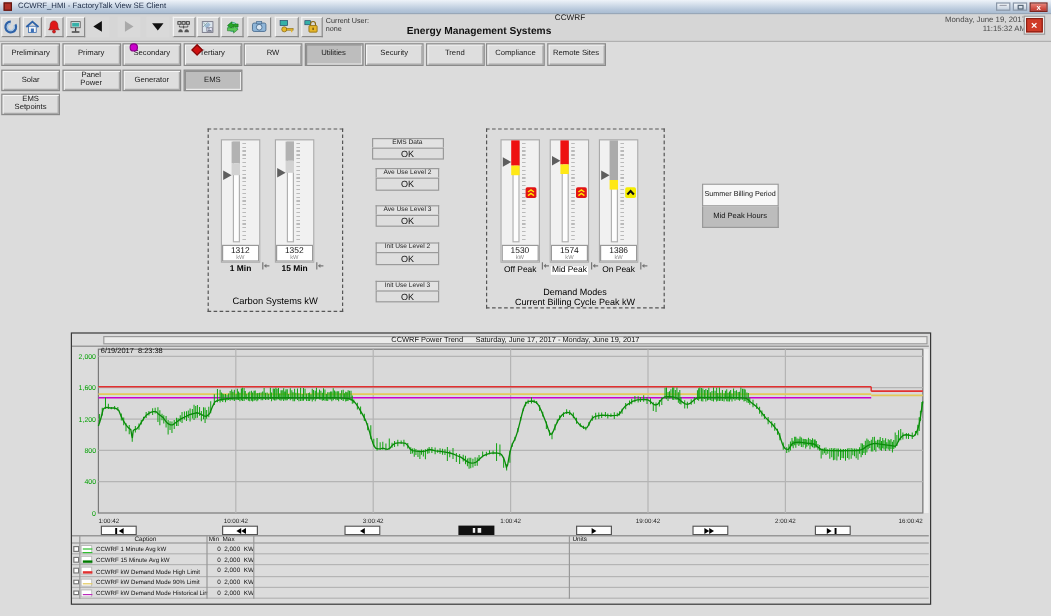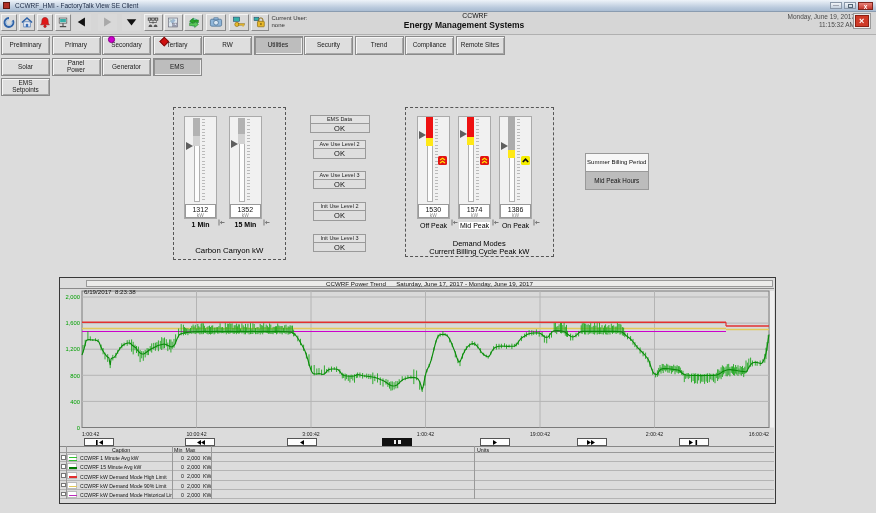--- a/index.html
+++ b/index.html
@@ -130,21 +130,21 @@
         <rect x="3" y="3" width="7" height="5" fill="#35b0a8" stroke="#246" stroke-width="0.8"></rect>
         <rect x="8" y="9" width="10" height="8" rx="1" fill="#e8b82a" stroke="#8a6a10" stroke-width="1"></rect>
         <path d="M10 9V7a3 3 0 0 1 6 0v2" fill="none" stroke="#8a6a10" stroke-width="1.4"></path>
         <rect x="12.2" y="11.5" width="1.8" height="3" fill="#7a5c10"></rect>
       </svg>
     </div>
   <div class="abs" style="left:271.5px;top:3px;font-size:6px;color:#333;line-height:7px">Current User:<br>none</div>
 </div>
 
 <div class="abs" style="left:350px;top:11.5px;width:250px;text-align:center;font-size:6.8px;color:#111">CCWRF</div>
-<div class="abs" style="left:339px;top:19.5px;width:250px;text-align:center;font-size:8.5px;font-weight:bold;color:#111">Energy Management Systems</div>
+<div class="abs" style="left:339px;top:19.5px;width:250px;font-size:8.5px;font-weight:bold;color:#111">Energy Management Systems</div>
 <div class="abs" style="left:706px;top:13px;width:149px;text-align:right;font-size:6.5px;color:#4a4a4a;line-height:7.5px">Monday, June 19, 2017<br>11:15:32 AM</div>
 <div class="abs" style="left:852.5px;top:12.5px;width:18.5px;height:16.5px;background:#ececec;border:1px solid #999"></div>
 <div class="abs" style="left:855px;top:14.5px;width:13.5px;height:12.5px;background:#cf3b28;border:1px solid #8d1f12;color:#fff;font-weight:bold;font-size:9px;line-height:11px;text-align:center">×</div>
 
 <div class="nb" style="left:1px;top:36px;width:49px;height:19px;font-size:6.4px">Preliminary</div>
 <div class="nb" style="left:51.5px;top:36px;width:49px;height:19px;font-size:6.4px">Primary</div>
 <div class="nb" style="left:102px;top:36px;width:49px;height:19px;font-size:6.4px">Secondary</div>
 <div class="nb" style="left:152.5px;top:36px;width:49px;height:19px;font-size:6.4px">Tertiary</div>
 <div class="nb" style="left:203px;top:36px;width:49px;height:19px;font-size:6.4px">RW</div>
 <div class="nbp" style="left:253.5px;top:36px;width:49px;height:19px;font-size:6.4px">Utilities</div>
@@ -156,21 +156,21 @@
 <div class="nb" style="left:51.5px;top:58px;width:49px;height:18px;font-size:6.4px">Panel<br>Power</div>
 <div class="nb" style="left:102px;top:58px;width:49px;height:18px;font-size:6.4px">Generator</div>
 <div class="nbp" style="left:152.5px;top:58px;width:49px;height:18px;font-size:6.4px">EMS</div>
 <div class="nb" style="left:1px;top:78px;width:49px;height:18px;font-size:6.4px">EMS<br>Setpoints</div>
 <div class="abs" style="left:108px;top:36px;width:6.5px;height:6.5px;border-radius:50%;background:#cc00cc;border:1px solid #880088"></div>
 <div class="abs" style="left:160.5px;top:38px;width:6.5px;height:6.5px;background:#d01010;border:1px solid #7d0c0c;transform:rotate(45deg)"></div>
 
 <div class="dashbox" style="left:173px;top:107px;width:112.5px;height:152.5px"></div>
 <div class="abs slab" style="left:184px;top:221px;width:33px">1 Min</div>
 <div class="abs slab" style="left:229px;top:221px;width:33px">15 Min</div>
-<div class="abs" style="left:173px;top:245.5px;width:112.5px;text-align:center;font-size:7.8px;color:#000">Carbon Canyon kW</div>
+<div class="abs" style="left:173px;top:245.5px;width:112.5px;text-align:center;font-size:7.8px;color:#000">Carbon Systems kW</div>
 
 <div class="dashbox" style="left:404.5px;top:107px;width:149.5px;height:149.5px"></div>
 <div class="abs slab" style="left:413px;top:221.5px;width:41px;font-weight:normal">Off Peak</div>
 <div class="abs slab" style="left:454px;top:221.5px;width:41px;font-weight:normal"><span style="background:#fff;padding:0 1px">Mid Peak</span></div>
 <div class="abs slab" style="left:495px;top:221.5px;width:41px;font-weight:normal">On Peak</div>
 <div class="abs" style="left:404.5px;top:239.5px;width:149.5px;text-align:center;font-size:7.5px;color:#000;line-height:8px">Demand Modes<br>Current Billing Cycle Peak kW</div>
 
 <div class="spanel" style="left:184px;top:116px"></div>
 <div class="strack" style="left:193.5px;top:118px"></div>
 <div style="position:absolute;left:193px;top:118px;width:7px;height:18px;background:#b2b2b2"></div>

